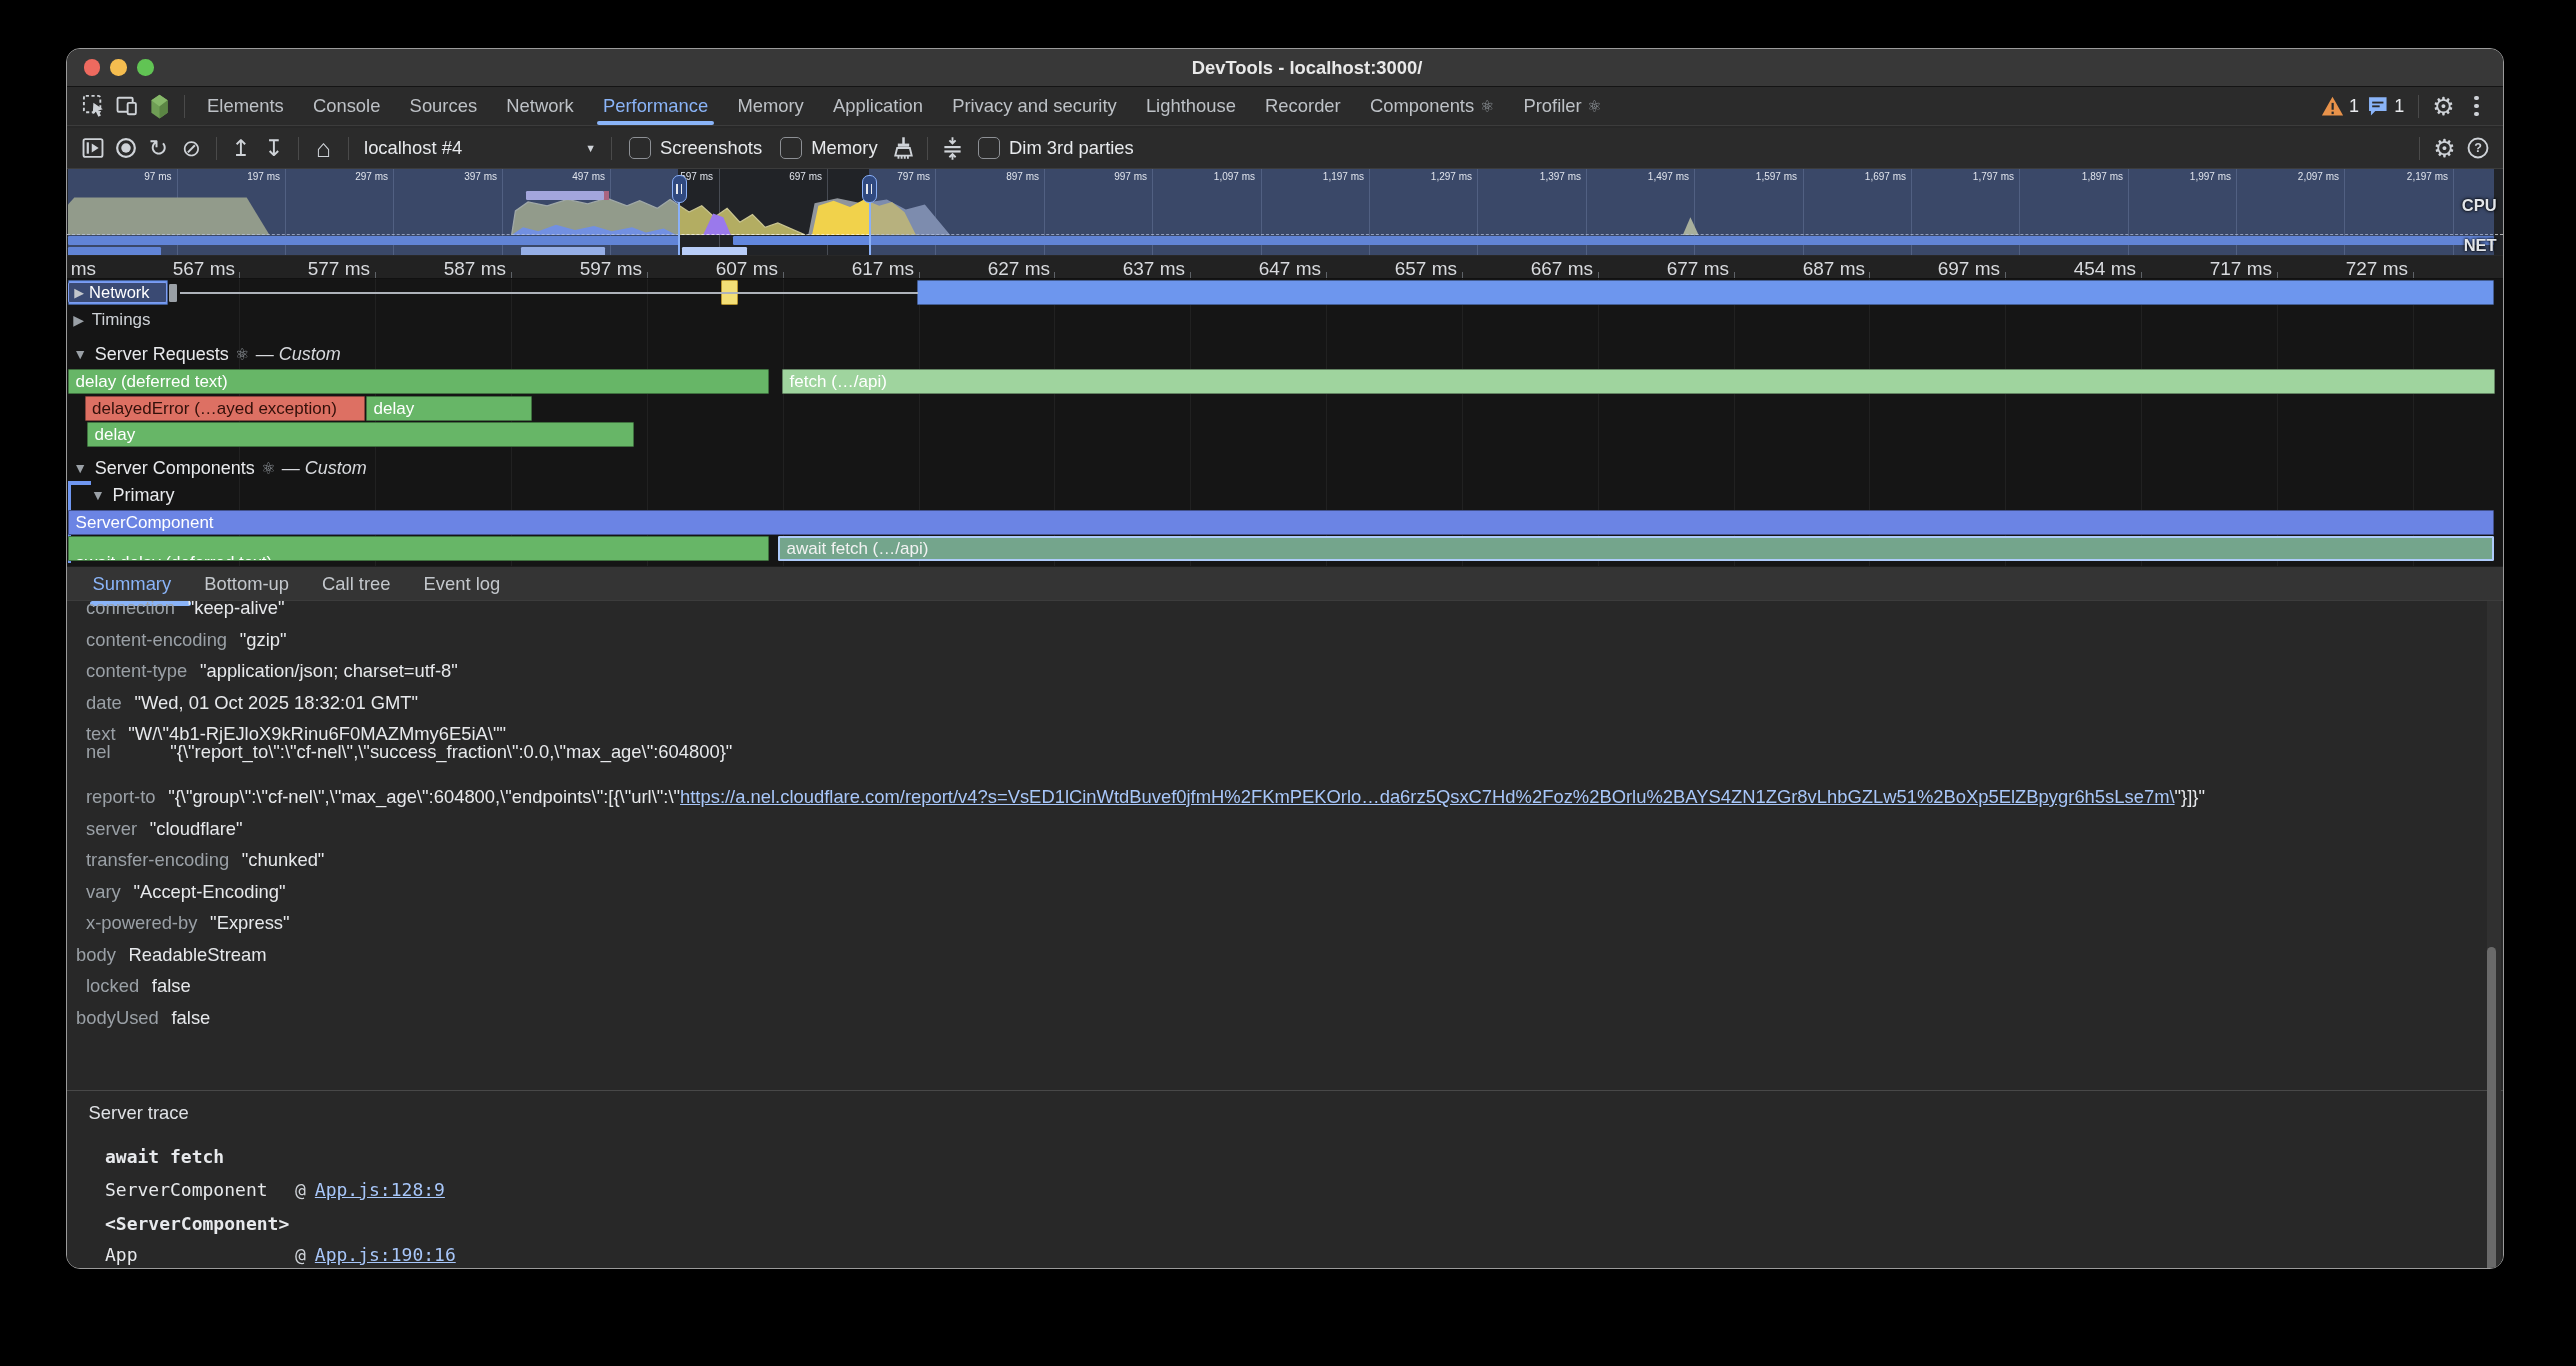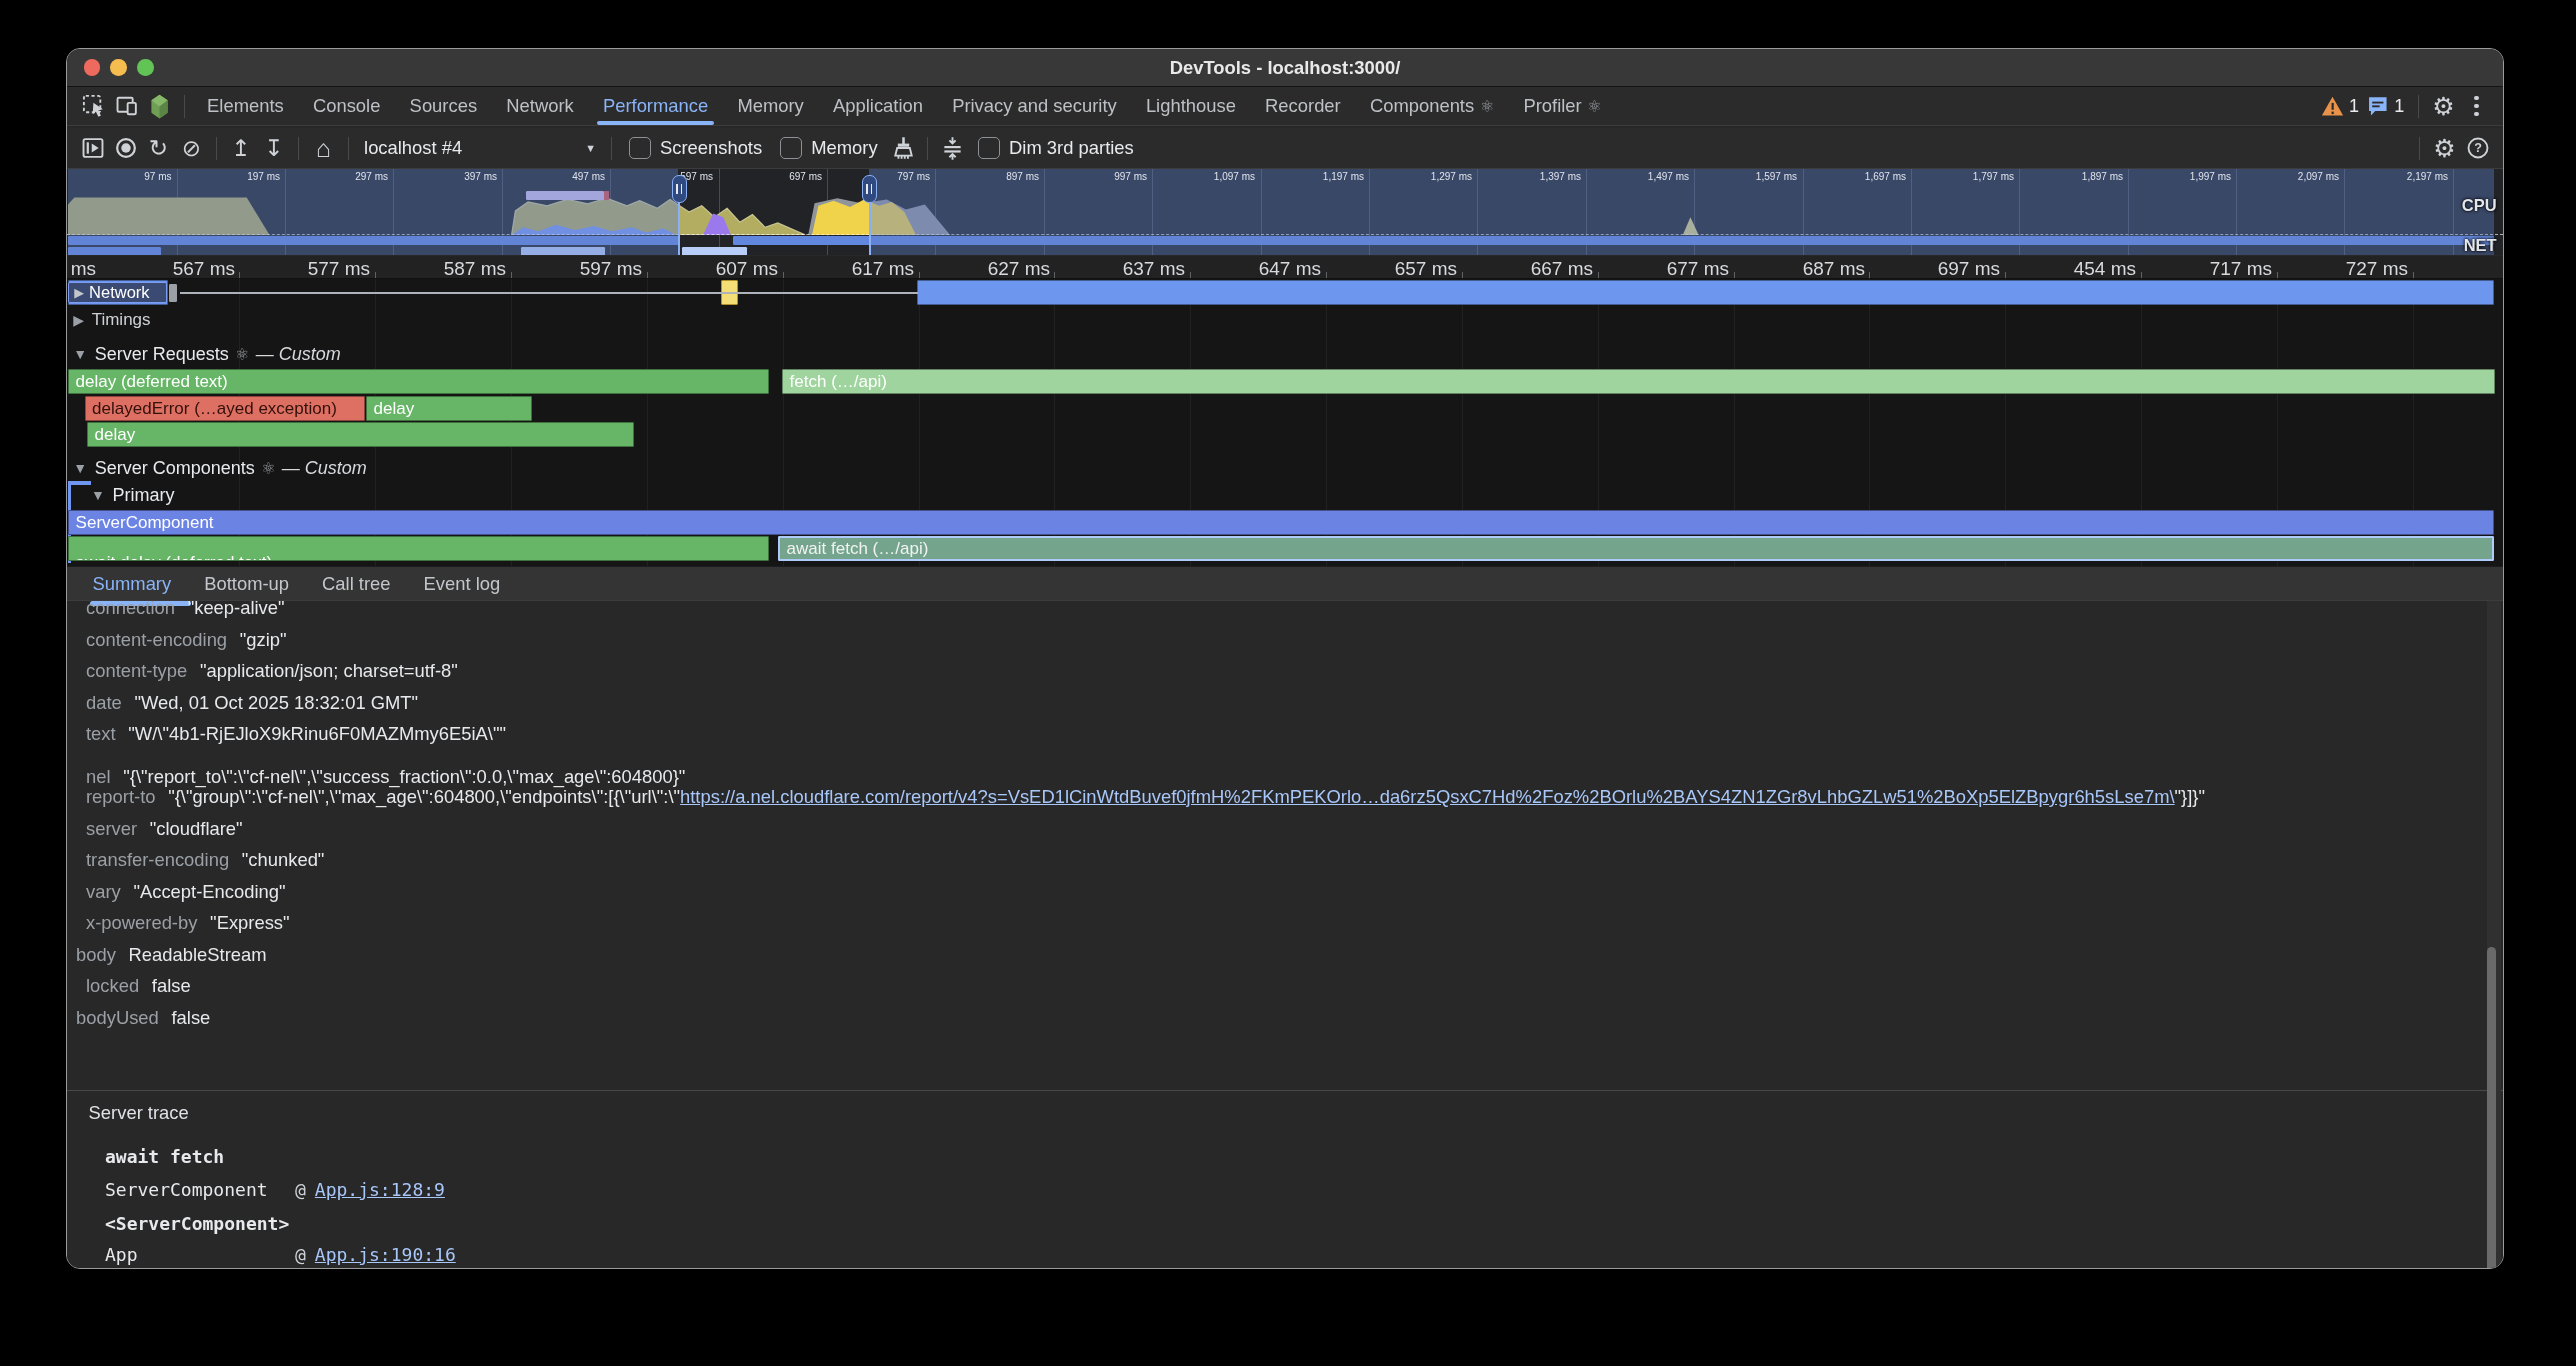--- a/index.html
+++ b/index.html
@@ -1,21 +1,21 @@
 <!DOCTYPE html>
 <html style="font-size:10px"><head>
 <meta charset="utf-8">
 <style>
   html,body{margin:0;padding:0;background:#000;}
   .stage{position:relative;width:2576px;height:1367px;background:#000;overflow:hidden;
          font-family:"Liberation Sans",sans-serif;-webkit-font-smoothing:antialiased;}
   .window{position:absolute;left:66px;top:48px;width:2438px;height:1221px;background:#282828;
           border:1.3px solid #9b9b9b;border-radius:14px;overflow:hidden;box-sizing:border-box;}
   
-  .titlebar{position:absolute;left:0;top:0;width:100%;height:37px;background:#383838;border-bottom:1.3px solid #141414;}
+  .titlebar{position:absolute;left:0;top:0;width:100%;height:37px;background:#383838;border-bottom:1.3px solid #141414;padding-left:44px;}
   .tl{position:absolute;top:10px;width:16.5px;height:16.5px;border-radius:50%;}
   .title{position:absolute;left:0;right:0;top:0;height:37px;display:flex;align-items:center;justify-content:center;
          color:#e9e9e9;font-size:18.4px;font-weight:700;}
   
   .tabbar{position:absolute;left:0;top:38px;width:100%;height:39px;background:#2b2b2b;border-bottom:1.3px solid #3c3c3c;
           display:flex;align-items:center;padding:0 10px;box-sizing:border-box;}
   .icon-btn{width:33px;height:30px;display:flex;align-items:center;justify-content:center;color:#cfd3d8;flex:0 0 auto;}
   .vdiv{width:1.3px;height:23px;background:#4a4a4a;margin:0 7.6px;flex:0 0 auto;}
   .tab{position:relative;height:100%;display:flex;align-items:center;padding:0 14.6px;color:#bdc1c6;font-size:18.4px;
        white-space:nowrap;flex:0 0 auto;}
@@ -527,21 +527,21 @@
             <span class="hval">"application/json; charset=utf-8"</span>
           </div>
           <div class="hrow" style="top: 86px; left: 19px;">
             <span class="hkey">date</span>
             <span class="hval">"Wed, 01 Oct 2025 18:32:01 GMT"</span>
           </div>
           <div class="hrow" style="top: 117px; left: 19px;">
             <span class="hkey">text</span>
             <span class="hval">"W/\"4b1-RjEJloX9kRinu6F0MAZMmy6E5iA\""</span>
           </div>
-          <div class="hrow" style="top: 160px; left: 19px;">
+          <div class="hrow" style="top: 135px; left: 19px; gap: 47px;">
             <span class="hkey">nel</span>
             <span class="hval">"{\"report_to\":\"cf-nel\",\"success_fraction\":0.0,\"max_age\":604800}"</span>
           </div>
           <div class="hrow" style="top: 180px; left: 19px;">
             <span class="hkey">report-to</span>
             <span class="hval">"{\"group\":\"cf-nel\",\"max_age\":604800,\"endpoints\":[{\"url\":\"<a class="lnk">https://a.nel.cloudflare.com/report/v4?s=VsED1lCinWtdBuvef0jfmH%2FKmPEKOrlo…da6rz5QsxC7Hd%2Foz%2BOrlu%2BAYS4ZN1ZGr8vLhbGZLw51%2BoXp5ElZBpygr6h5sLse7m\</a>"}]}"</span>
           </div>
           <div class="hrow" style="top: 212px; left: 19px;">
             <span class="hkey">server</span>
             <span class="hval">"cloudflare"</span>

